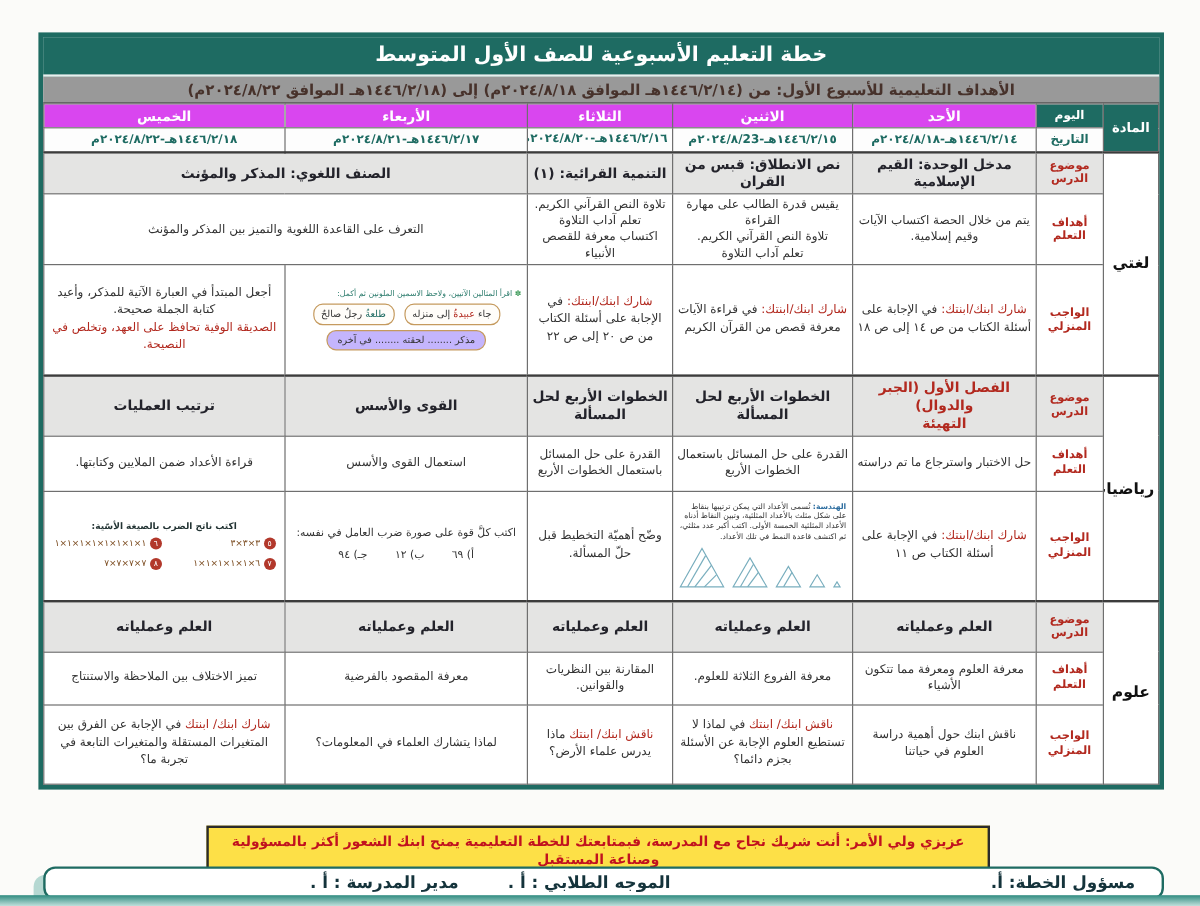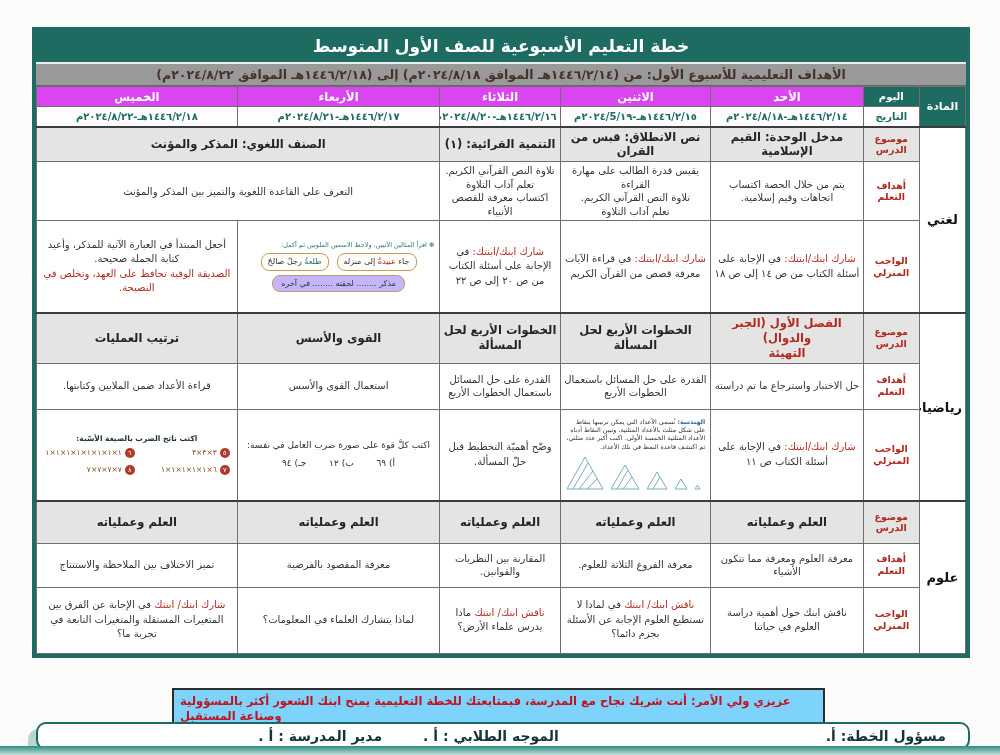--- a/index.html
+++ b/index.html
@@ -36,21 +36,21 @@
   .geo-text{font-size:6.4px;color:#333;text-align:right;line-height:1.3;margin:1px 2px 2px;}
   .geo-label{color:#2e6ea0;font-weight:bold;}
   
   .pw-inst{font-size:7.5px;font-weight:bold;color:#233;text-align:center;margin-bottom:3px;}
   .pw-grid{display:grid;grid-template-columns:1fr 1fr;gap:6px 4px;direction:rtl;padding:0 4px;}
   .pw-item{display:flex;align-items:center;gap:3px;justify-content:flex-start;font-size:7.5px;color:#7a4a1e;}
   .numcirc{display:inline-flex;align-items:center;justify-content:center;width:10px;height:10px;
     border-radius:50%;background:#b2382b;color:#fff;font-size:6.5px;flex:0 0 auto;}
   
   .notice{position:absolute;top:688px;right:175px;left:172px;border:2px solid #2b2b2b;
-    background:#7dd3fc;color:#c1121f;font-weight:bold;font-size:11.5px;text-align:left;
+    background:#fde047;color:#c1121f;font-weight:bold;font-size:11.5px;text-align:center;
     padding:4px 6px;line-height:1.3;}
   .sigbar{position:absolute;top:722px;right:30px;left:36px;height:24px;border:2px solid #1e6b62;
     border-radius:10px;background:#fff;box-shadow:-8px 7px 0 #b5d8d2;}
   .sig{position:absolute;top:4px;font-weight:bold;font-size:14px;color:#14333b;white-space:nowrap;}
   .bottom-strip{position:absolute;left:0;right:0;bottom:0;height:9px;
     background:linear-gradient(#2f8b80,#bfe0db);}
   .mline{display:block;}
 </style>
 </head>
 <body>
@@ -78,37 +78,37 @@
         <td class="day-h">الأحد</td>
         <td class="day-h">الاثنين</td>
         <td class="day-h">الثلاثاء</td>
         <td class="day-h">الأربعاء</td>
         <td class="day-h">الخميس</td>
       </tr>
 
       <tr style="height:20px">
         <td class="date-c" style="font-size:10px;color:#1e6b62">التاريخ</td>
         <td class="date-c">١٤٤٦/٢/١٤هـ-٢٠٢٤/٨/١٨م</td>
-        <td class="date-c">١٤٤٦/٢/١٥هـ-٢٠٢٤/5/١٩م</td>
+        <td class="date-c">١٤٤٦/٢/١٥هـ-٢٠٢٤/٨/23م</td>
         <td class="date-c">١٤٤٦/٢/١٦هـ-٢٠٢٤/٨/٢٠م</td>
         <td class="date-c">١٤٤٦/٢/١٧هـ-٢٠٢٤/٨/٢١م</td>
         <td class="date-c">١٤٤٦/٢/١٨هـ-٢٠٢٤/٨/٢٢م</td>
       </tr>
 
       <tr style="height:34px" class="section-start">
         <td class="subj" rowspan="3">لغتي</td>
         <td class="rl gray">موضوع الدرس</td>
         <td class="gray topic">مدخل الوحدة: القيم الإسلامية</td>
         <td class="gray topic">نص الانطلاق: قبس من القران</td>
         <td class="gray topic">التنمية القرائية: (١)</td>
         <td class="gray topic" colspan="2">الصنف اللغوي: المذكر والمؤنث</td>
       </tr>
       <tr style="height:56px">
         <td class="rl">أهداف التعلم</td>
-        <td class="obj">يتم من خلال الحصة اكتساب اتجاهات وقيم إسلامية.</td>
+        <td class="obj">يتم من خلال الحصة اكتساب الآيات وقيم إسلامية.</td>
         <td class="obj">يقيس قدرة الطالب على مهارة القراءة
 تلاوة النص القرآني الكريم.
 تعلم آداب التلاوة</td>
         <td class="obj">تلاوة النص القرآني الكريم.
 تعلم آداب التلاوة
 اكتساب معرفة للقصص الأنبياء</td>
         <td class="obj" colspan="2">التعرف على القاعدة اللغوية والتميز بين المذكر والمؤنث</td>
       </tr>
       <tr style="height:92px">
         <td class="rl">الواجب المنزلي</td>

